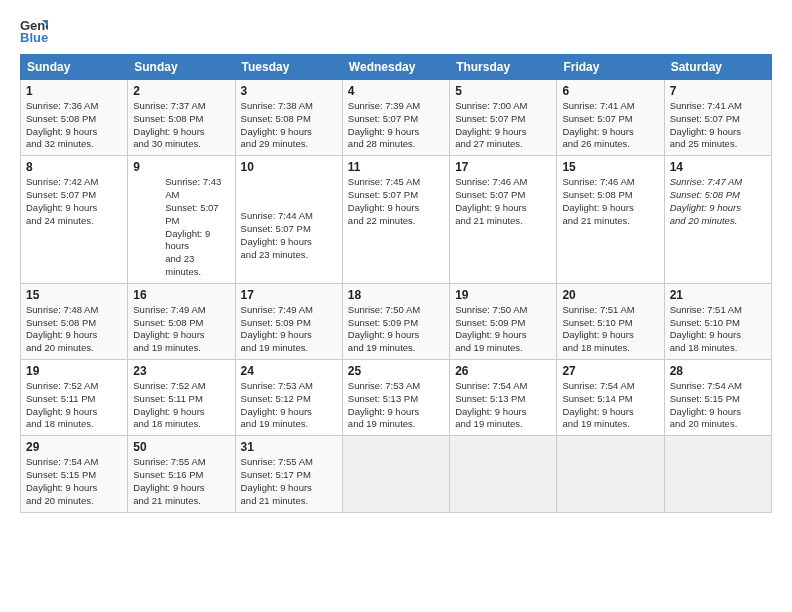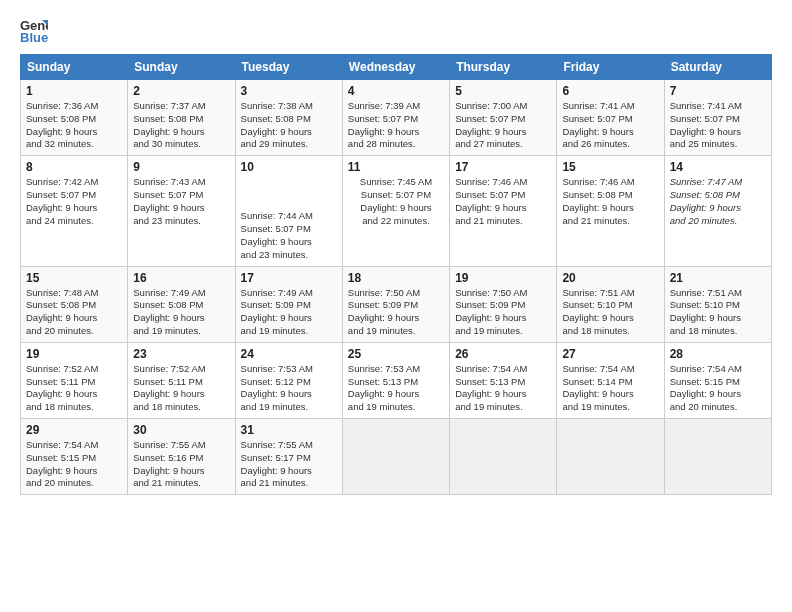--- a/index.html
+++ b/index.html
@@ -175,35 +175,35 @@
         <tr>
           <td>
             <span class="day-number">8</span>
             <div class="day-info" style="white-space: pre-line;">Sunrise: 7:42 AM
 Sunset: 5:07 PM
 Daylight: 9 hours
 and 24 minutes.</div>
           </td>
           <td>
             <span class="day-number">9</span>
-            <div class="day-info" style="white-space: pre-line;">Sunrise: 7:43 AM
+            <div class="day-info" style="white-space: pre-line; margin-left: 32px;">Sunrise: 7:43 AM
 Sunset: 5:07 PM
 Daylight: 9 hours
 and 23 minutes.</div>
           </td>
           <td>
             <span class="day-number">10</span>
             <div class="day-info" style="white-space: pre-line; margin-top: 36px;">Sunrise: 7:44 AM
 Sunset: 5:07 PM
 Daylight: 9 hours
 and 23 minutes.</div>
           </td>
           <td>
             <span class="day-number">11</span>
-            <div class="day-info" style="white-space: pre-line; text-align: center;">Sunrise: 7:45 AM
+            <div class="day-info" style="white-space: pre-line;">Sunrise: 7:45 AM
 Sunset: 5:07 PM
 Daylight: 9 hours
 and 22 minutes.</div>
           </td>
           <td>
             <span class="day-number">17</span>
             <div class="day-info" style="white-space: pre-line;">Sunrise: 7:46 AM
 Sunset: 5:07 PM
 Daylight: 9 hours
 and 21 minutes.</div>
@@ -327,21 +327,21 @@
         </tr>
         <tr>
           <td>
             <span class="day-number">29</span>
             <div class="day-info" style="white-space: pre-line;">Sunrise: 7:54 AM
 Sunset: 5:15 PM
 Daylight: 9 hours
 and 20 minutes.</div>
           </td>
           <td>
-            <span class="day-number">30</span>
+            <span class="day-number">50</span>
             <div class="day-info" style="white-space: pre-line;">Sunrise: 7:55 AM
 Sunset: 5:16 PM
 Daylight: 9 hours
 and 21 minutes.</div>
           </td>
           <td>
             <span class="day-number">31</span>
             <div class="day-info" style="white-space: pre-line;">Sunrise: 7:55 AM
 Sunset: 5:17 PM
 Daylight: 9 hours

